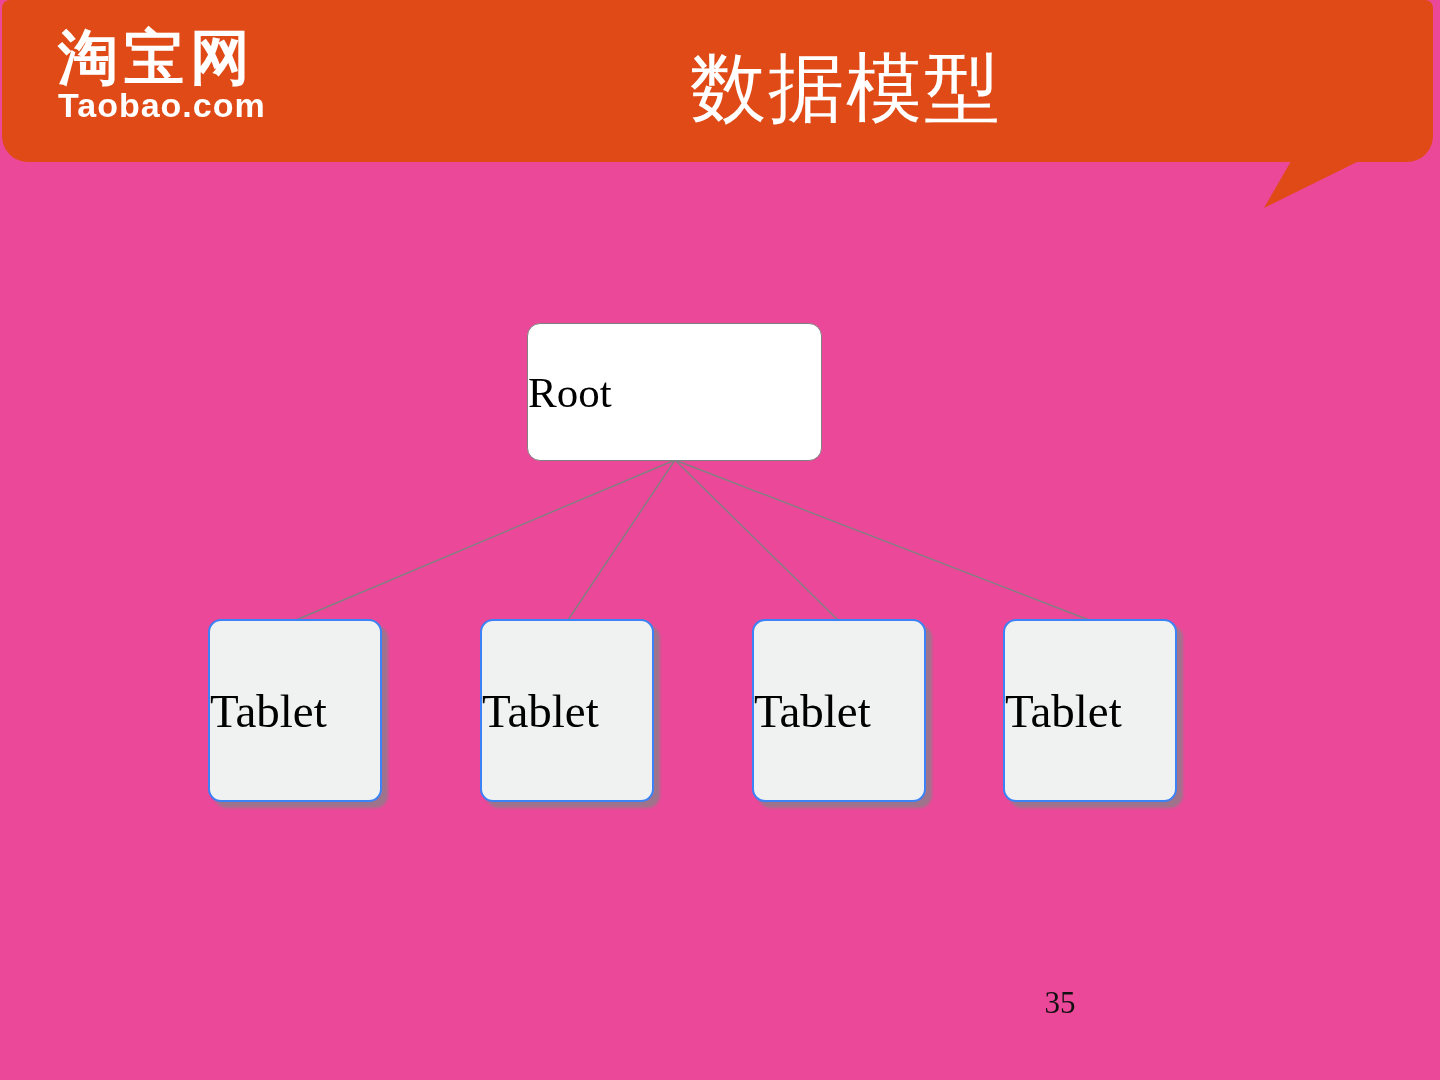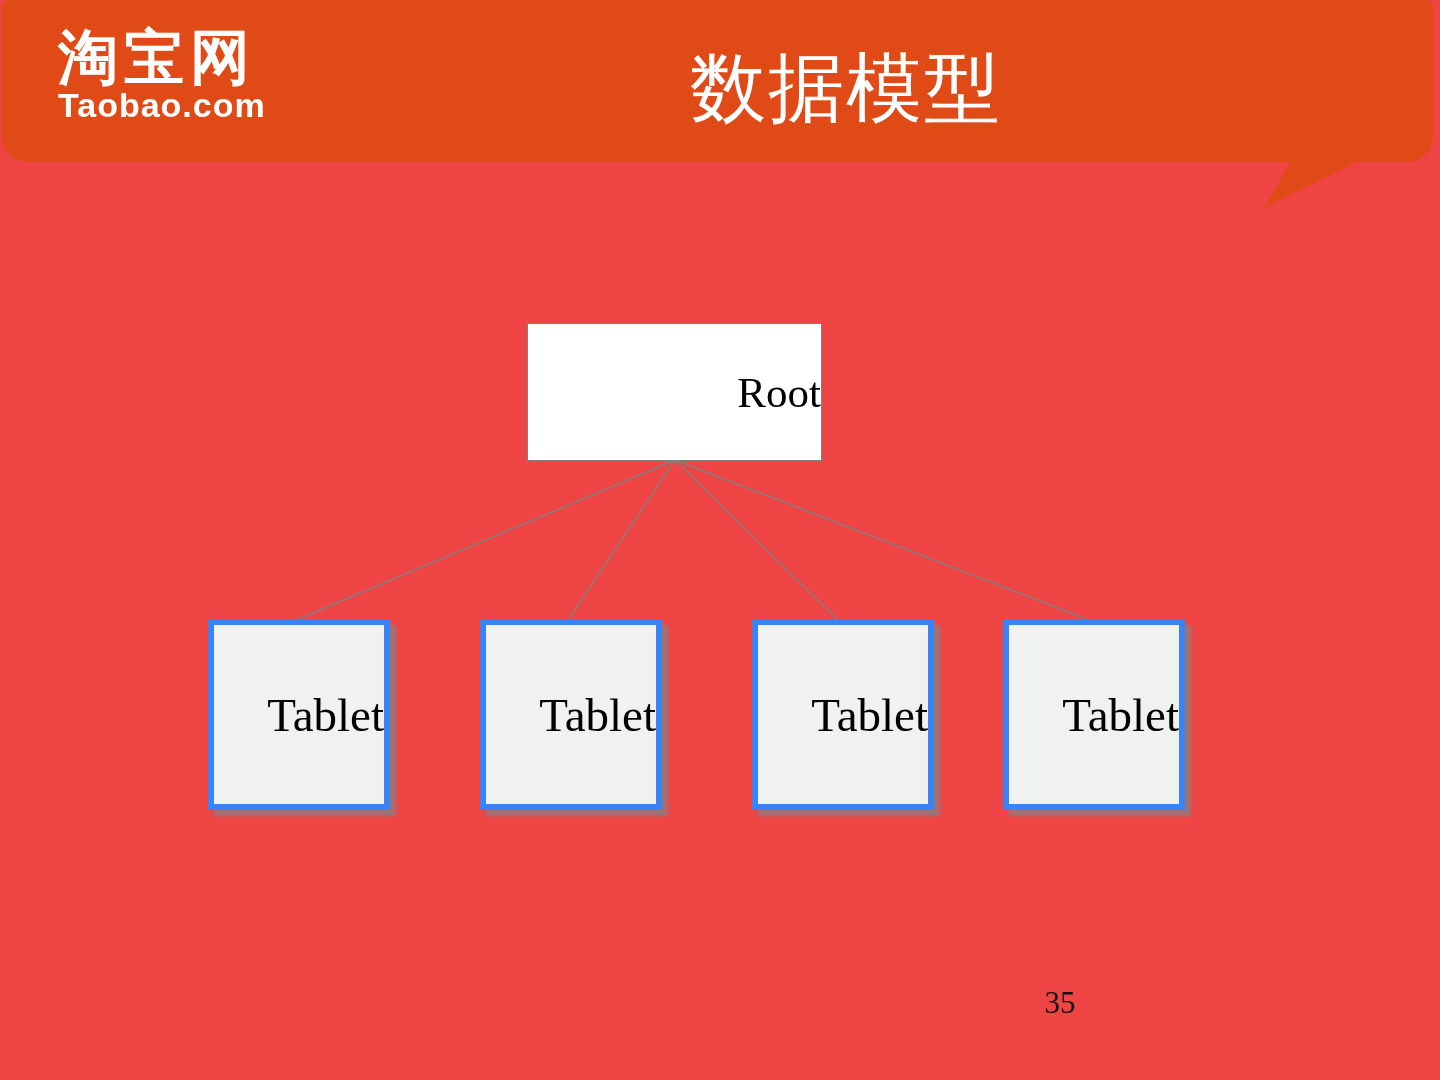--- a/index.html
+++ b/index.html
@@ -10,21 +10,21 @@
     height: 1080px;
     overflow: hidden;
     font-family: "Liberation Serif", serif;
     position: relative;
   }
 
   .stage {
     position: relative;
     width: 1440px;
     height: 1080px;
-    background: #ef4444;
+    background: #ec4899;
   }
 
   
   .banner {
     position: absolute;
     left: 2px;
     top: 0;
     width: 1431px;
     height: 162px;
     background: #DF4A17;
@@ -83,42 +83,43 @@
     top: 0;
     width: 1440px;
     height: 1080px;
     pointer-events: none;
   }
 
   .node {
     position: absolute;
     display: flex;
     align-items: center;
-    justify-content: flex-end;
+    justify-content: flex-start;
     color: #000000;
     font-family: "Liberation Serif", "DejaVu Serif", serif;
     text-align: center;
+    border-radius: 13px;
   }
 
   .node-root {
     left: 527px;
     top: 323px;
     width: 293px;
     height: 136px;
     background: #ffffff;
     border: 1px solid #808080;
     font-size: 43px;
   }
 
   .node-tablet {
     top: 619px;
     width: 170px;
     height: 179px;
     background: #F0F1F1;
-    border: 6px solid #3b82f6;
+    border: 2px solid #3b82f6;
     box-shadow: 6px 6px 3px rgba(125, 135, 135, 0.7);
     font-size: 47px;
   }
 
   .tablet-1 { left: 208px; }
   .tablet-2 { left: 480px; }
   .tablet-3 { left: 752px; }
   .tablet-4 { left: 1003px; }
 
   

